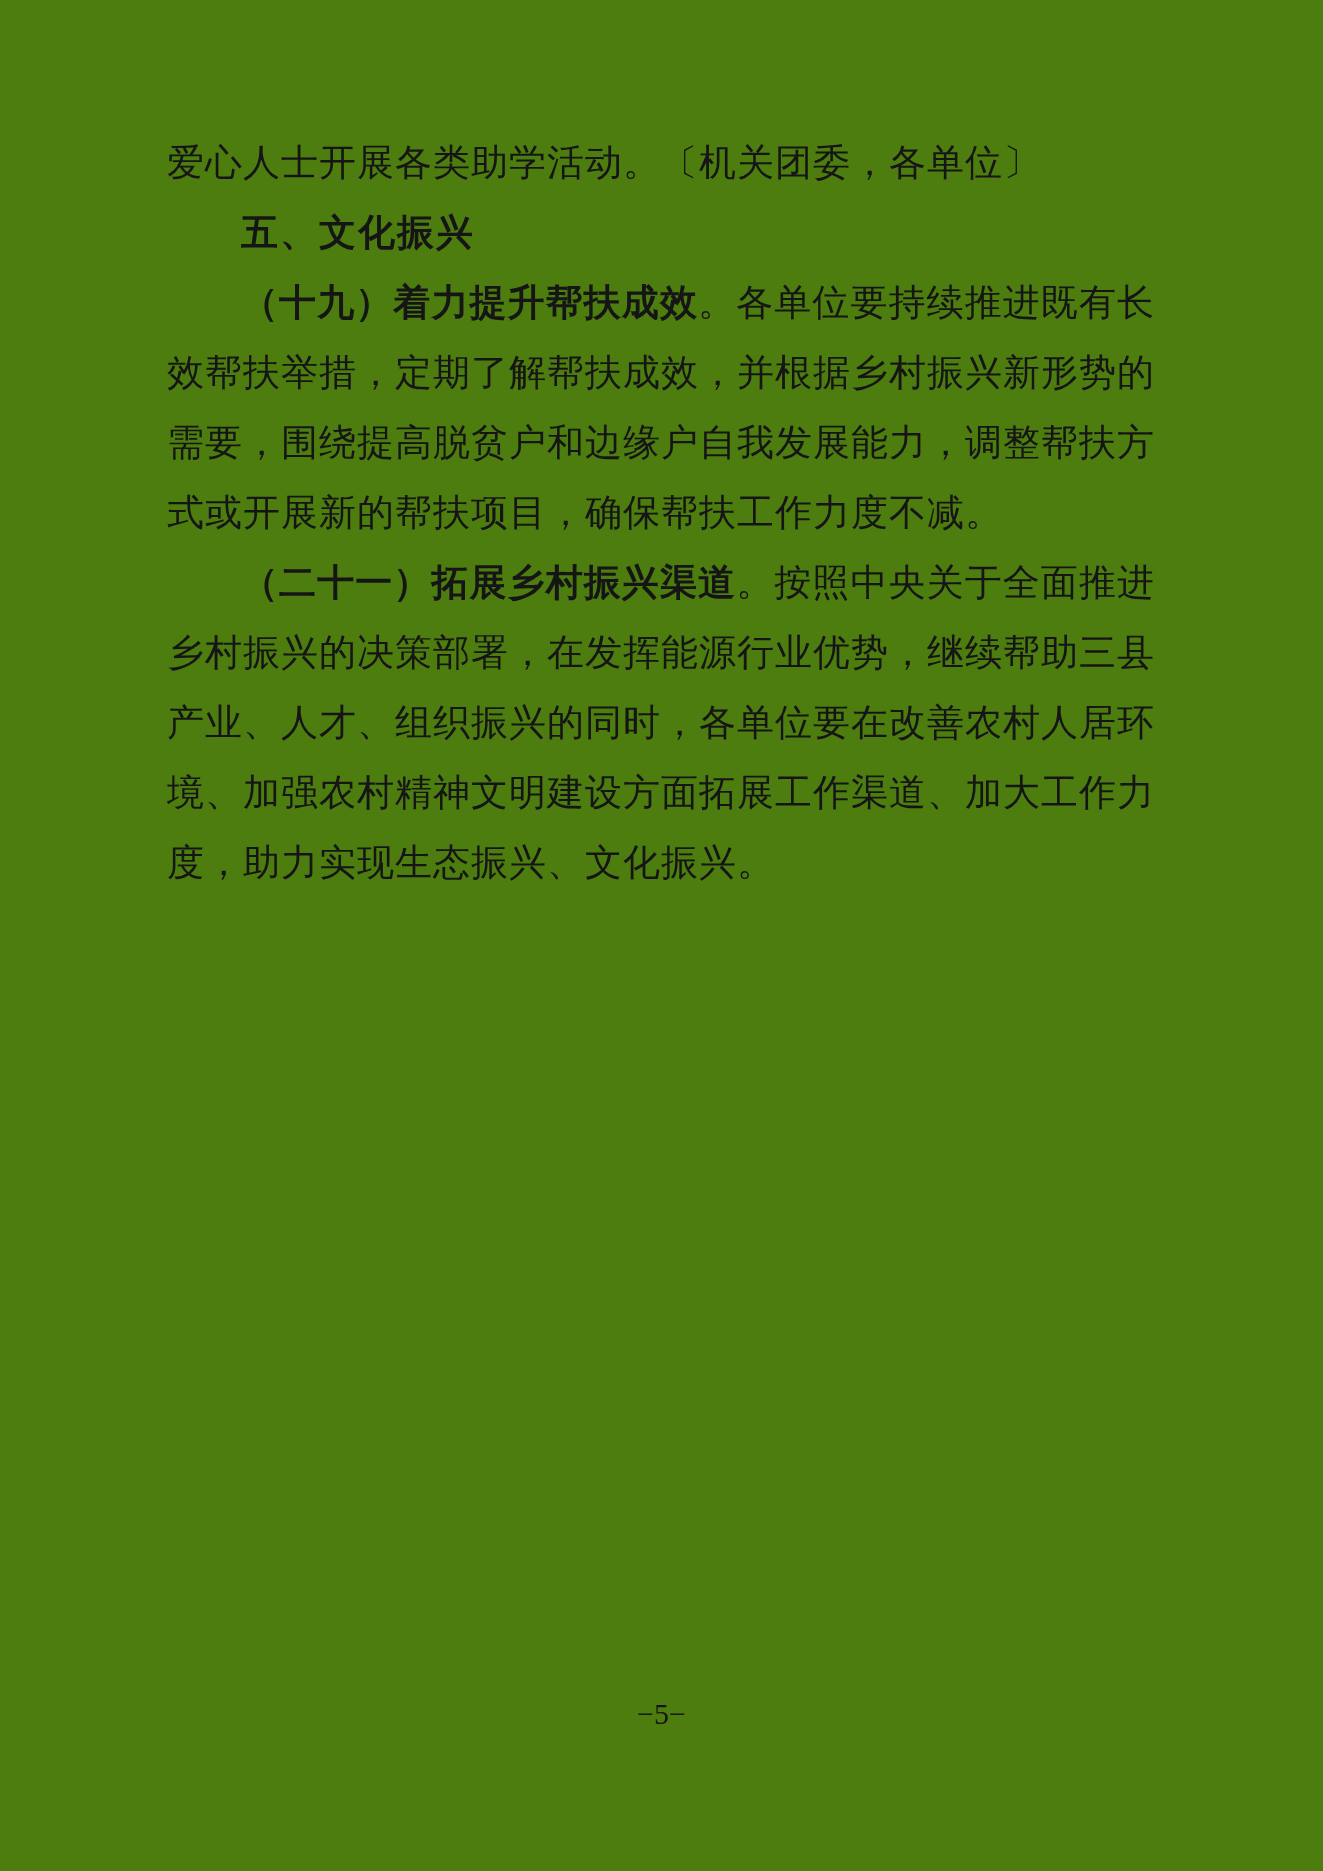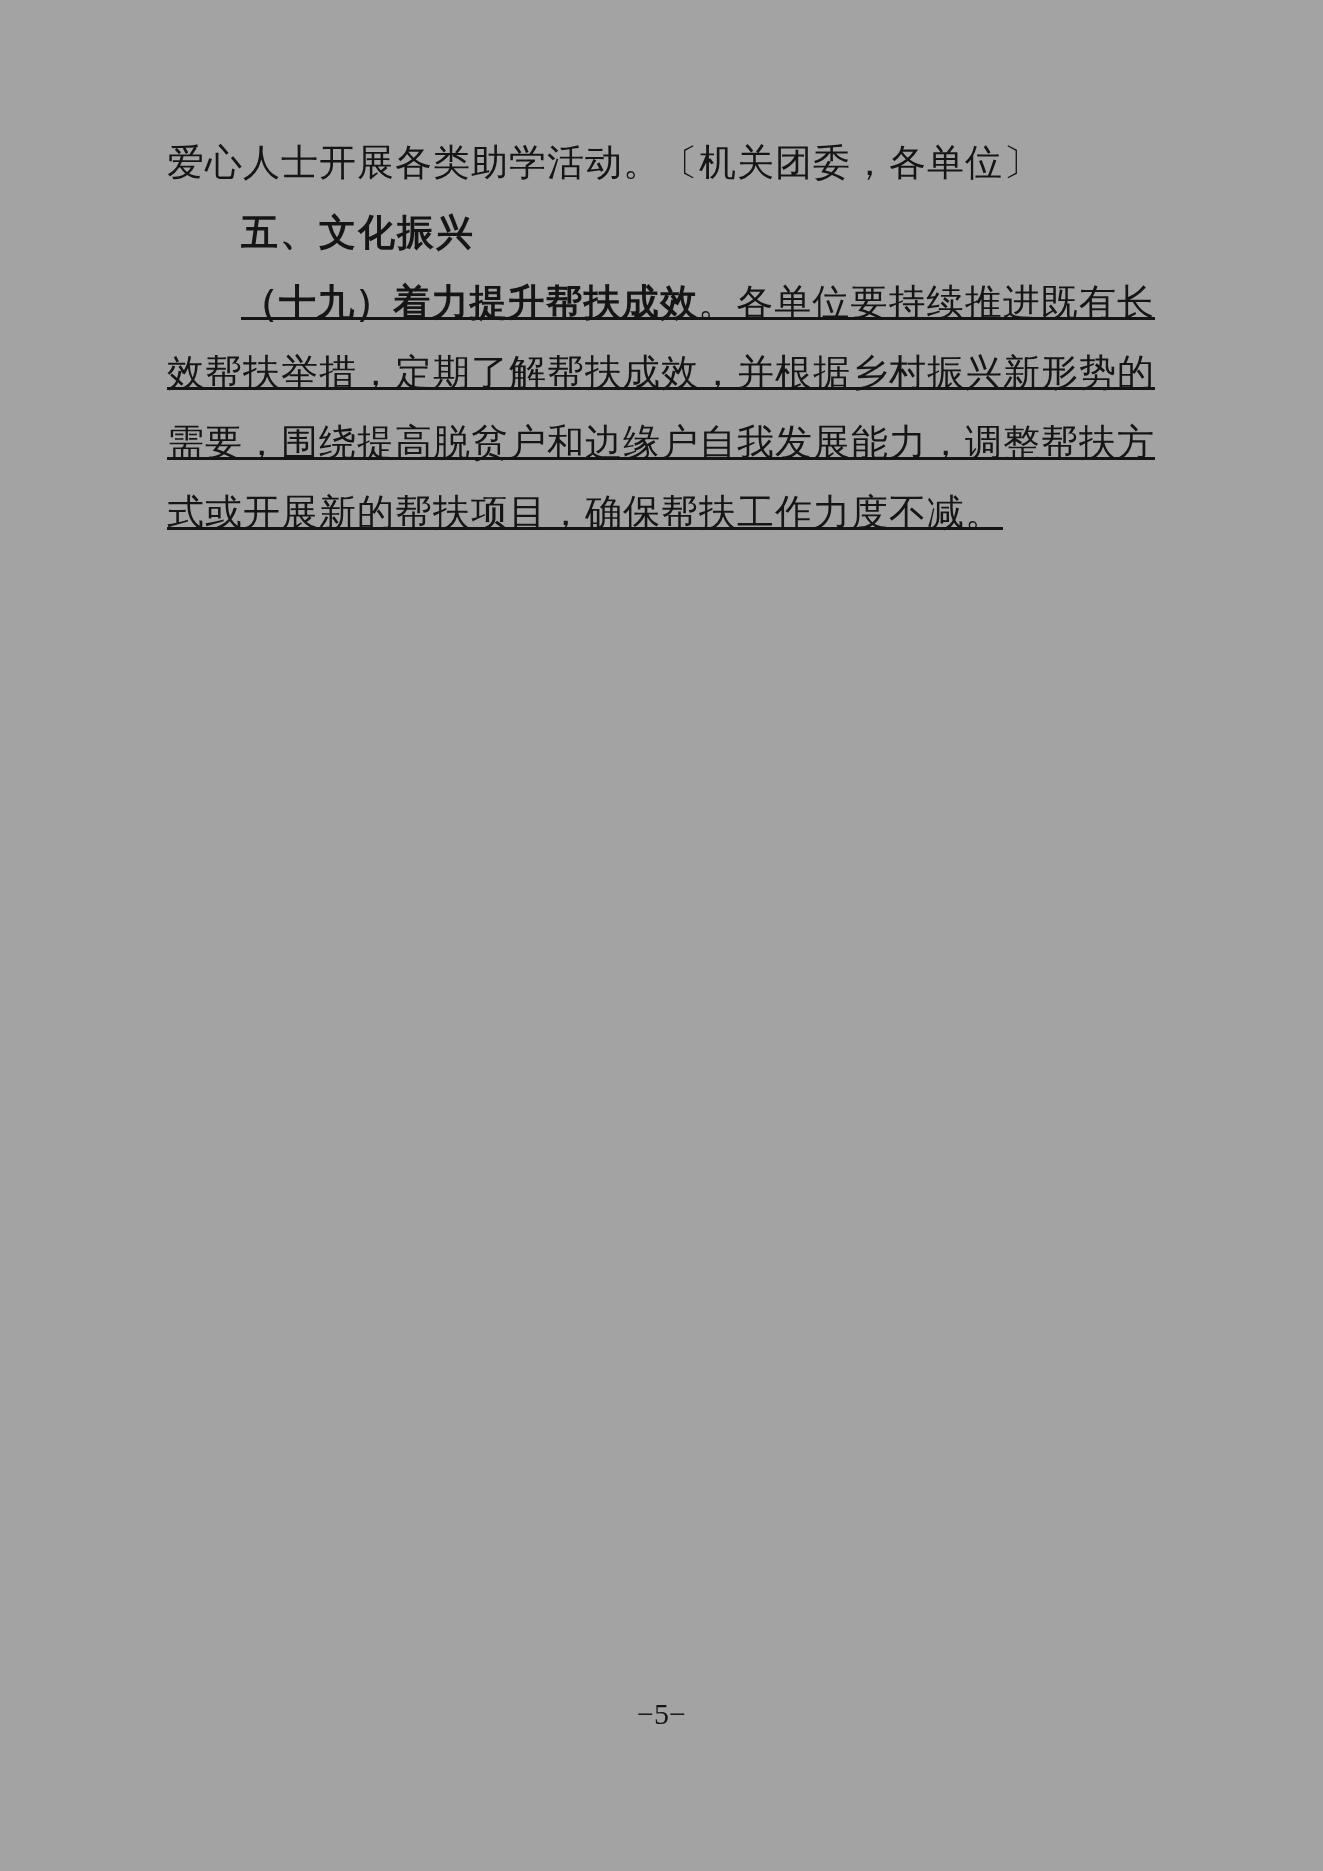--- a/index.html
+++ b/index.html
@@ -5,21 +5,21 @@
   html, body {
     margin: 0;
     padding: 0;
     background: #e8e8e8;
   }
   .page {
     position: relative;
     width: 1323px;
     height: 1871px;
     margin: 0 auto;
-    background: #a3a3a3;
+    background: #4d7c0f;
     overflow: hidden;
     color: #151515;
   }
   .content {
     position: absolute;
     top: 128px;
     left: 167px;
     width: 988px;
     font-family: "Liberation Serif", "DejaVu Serif", serif;
     font-size: 37px;
@@ -37,21 +37,20 @@
     font-family: "Liberation Sans", "DejaVu Sans", sans-serif;
     font-weight: 700;
     font-size: 37px;
     line-height: 70px;
     text-indent: 2em;
     letter-spacing: 2px;
   }
   .para {
     margin: 0;
     text-indent: 2em;
-    text-decoration: underline;
   }
   .para .lead {
     font-weight: 700;
     letter-spacing: 1px;
   }
   .footer {
     position: absolute;
     top: 1694px;
     left: 0;
     width: 100%;
@@ -68,17 +67,18 @@
 <div class="page">
   <div class="content">
 
     <p class="cont-line">爱心人士开展各类助学活动。〔机关团委，各单位〕</p>
 
     <h2 class="heading">五、文化振兴</h2>
 
     <p class="para"><span class="lead">（十九）着力提升帮扶成效</span><span>。各单位要持续推进既有长效帮扶举措，定期了解帮扶成效，并根据乡村振兴新形势的需要，围绕提高脱贫户和边缘户自我发展能力，调整帮扶方式或开展新的帮扶项目，确保帮扶工作力度不减。</span></p>
 
 
+    <p class="para"><span class="lead">（二十一）拓展乡村振兴渠道</span><span>。按照中央关于全面推进乡村振兴的决策部署，在发挥能源行业优势，继续帮助三县产业、人才、组织振兴的同时，各单位要在改善农村人居环境、加强农村精神文明建设方面拓展工作渠道、加大工作力度，助力实现生态振兴、文化振兴。</span></p>
 
   </div>
 
   <div class="footer"><span>−5−</span></div>
 </div>
 
 </body></html>

